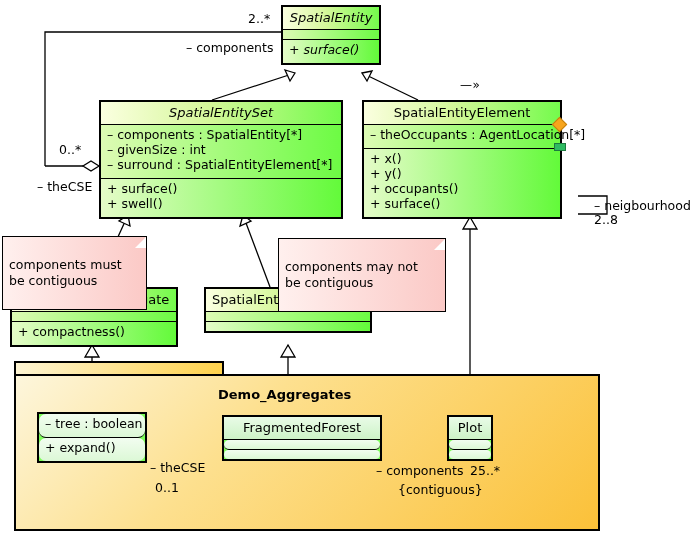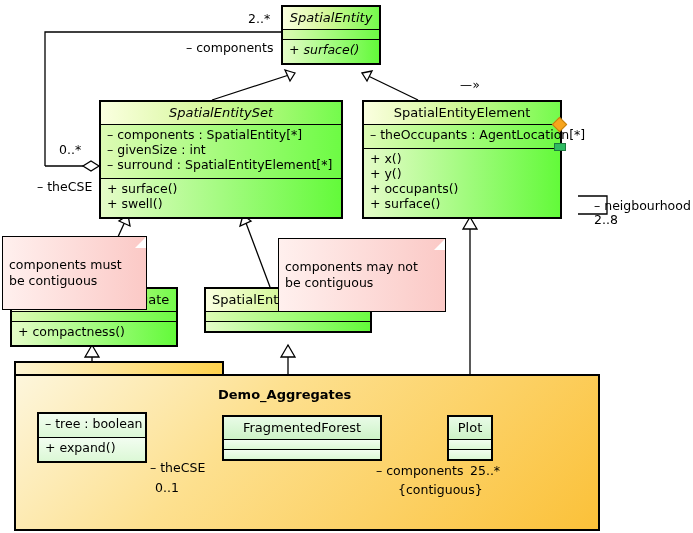--- a/index.html
+++ b/index.html
@@ -50,20 +50,21 @@
   .uml-class .sect.empty { height: 9px; padding: 0; }
   .uml-class .sect .m { font-style: normal; }
   .uml-class .sect .m.it { font-style: italic; }
 
   
   .uml-class.mint .cname {
     background: linear-gradient(to bottom, #e9fbe7 0%, #cdf3c7 100%);
   }
   .uml-class.mint .sect {
     background: linear-gradient(to bottom, #f2fdf0 0%, #dcf8d6 100%);
+    border-radius: 7px;
   }
 
   
   .note {
     position: absolute;
     box-sizing: border-box;
     border: 1px solid #000;
     background: linear-gradient(to right, #fff0ee 0%, #fbc9c6 100%);
     font-size: 12.5px;
     line-height: 16px;

